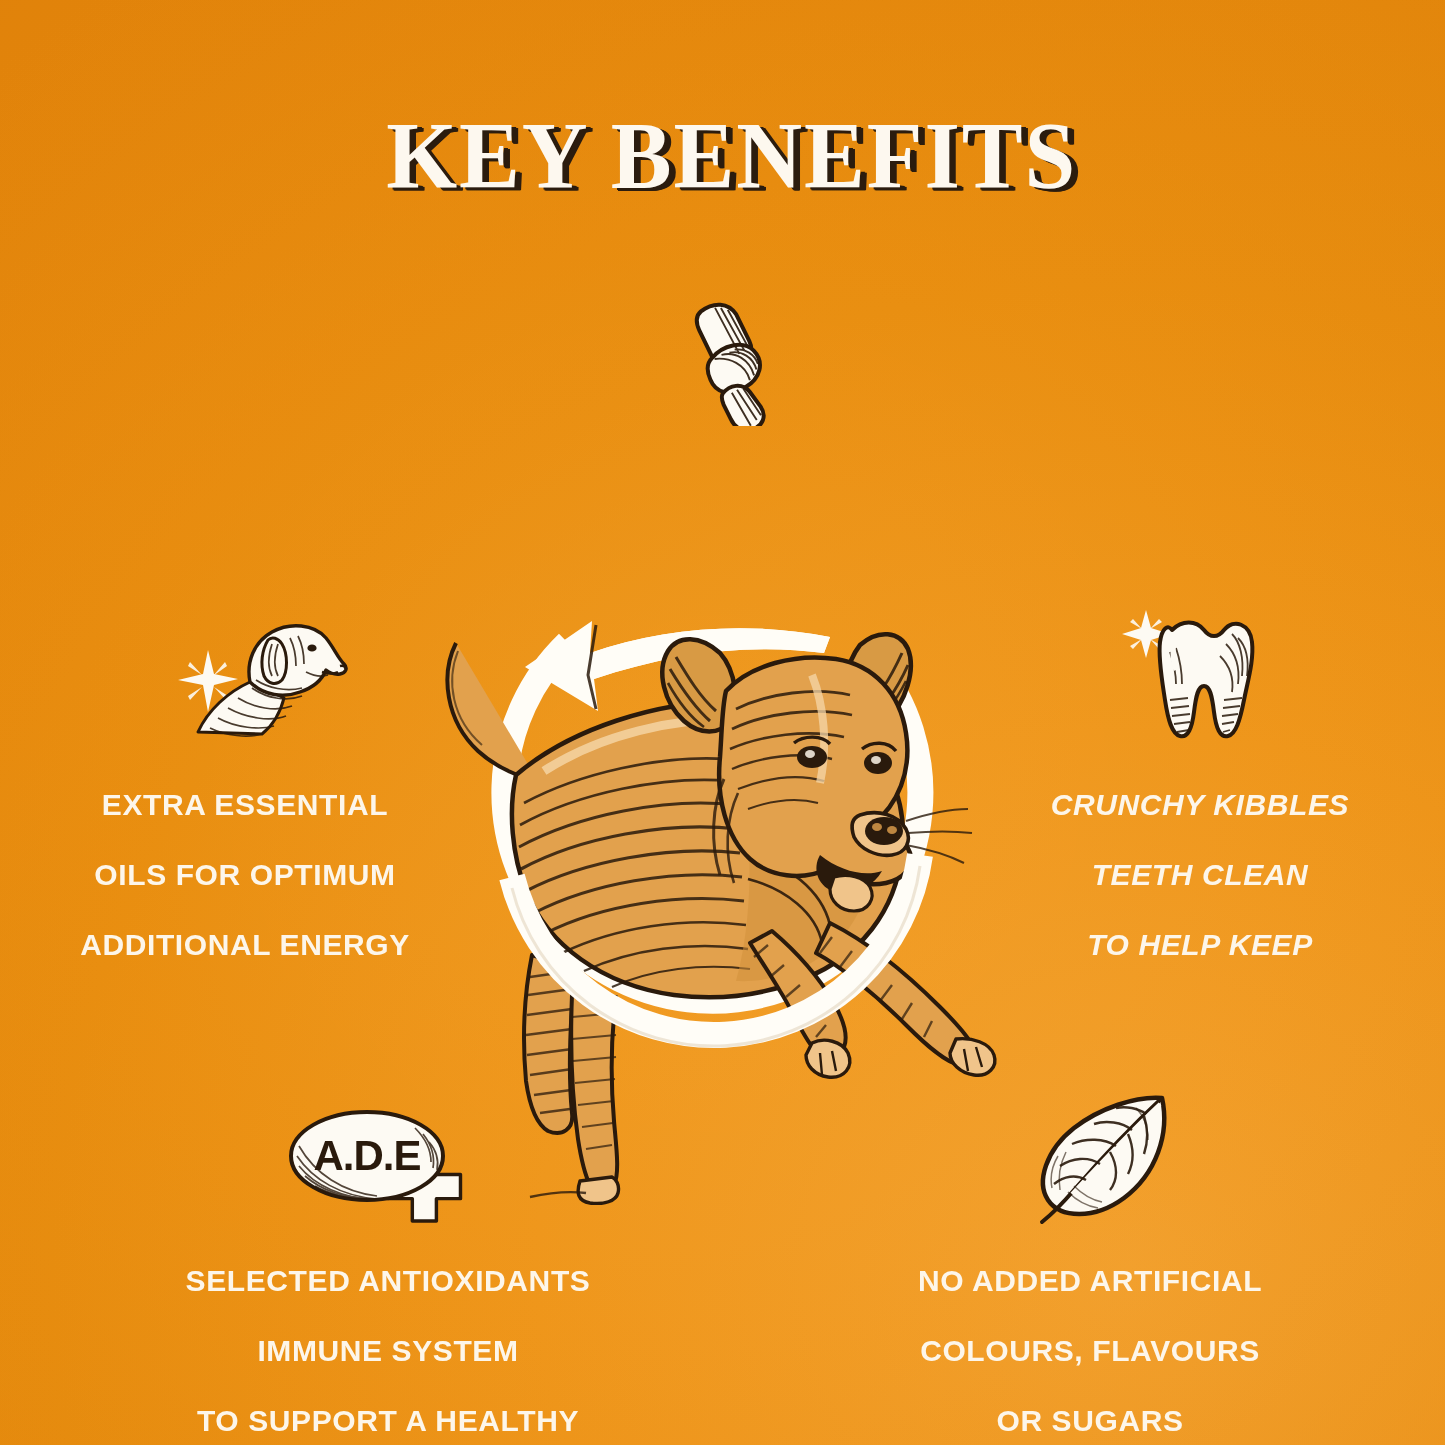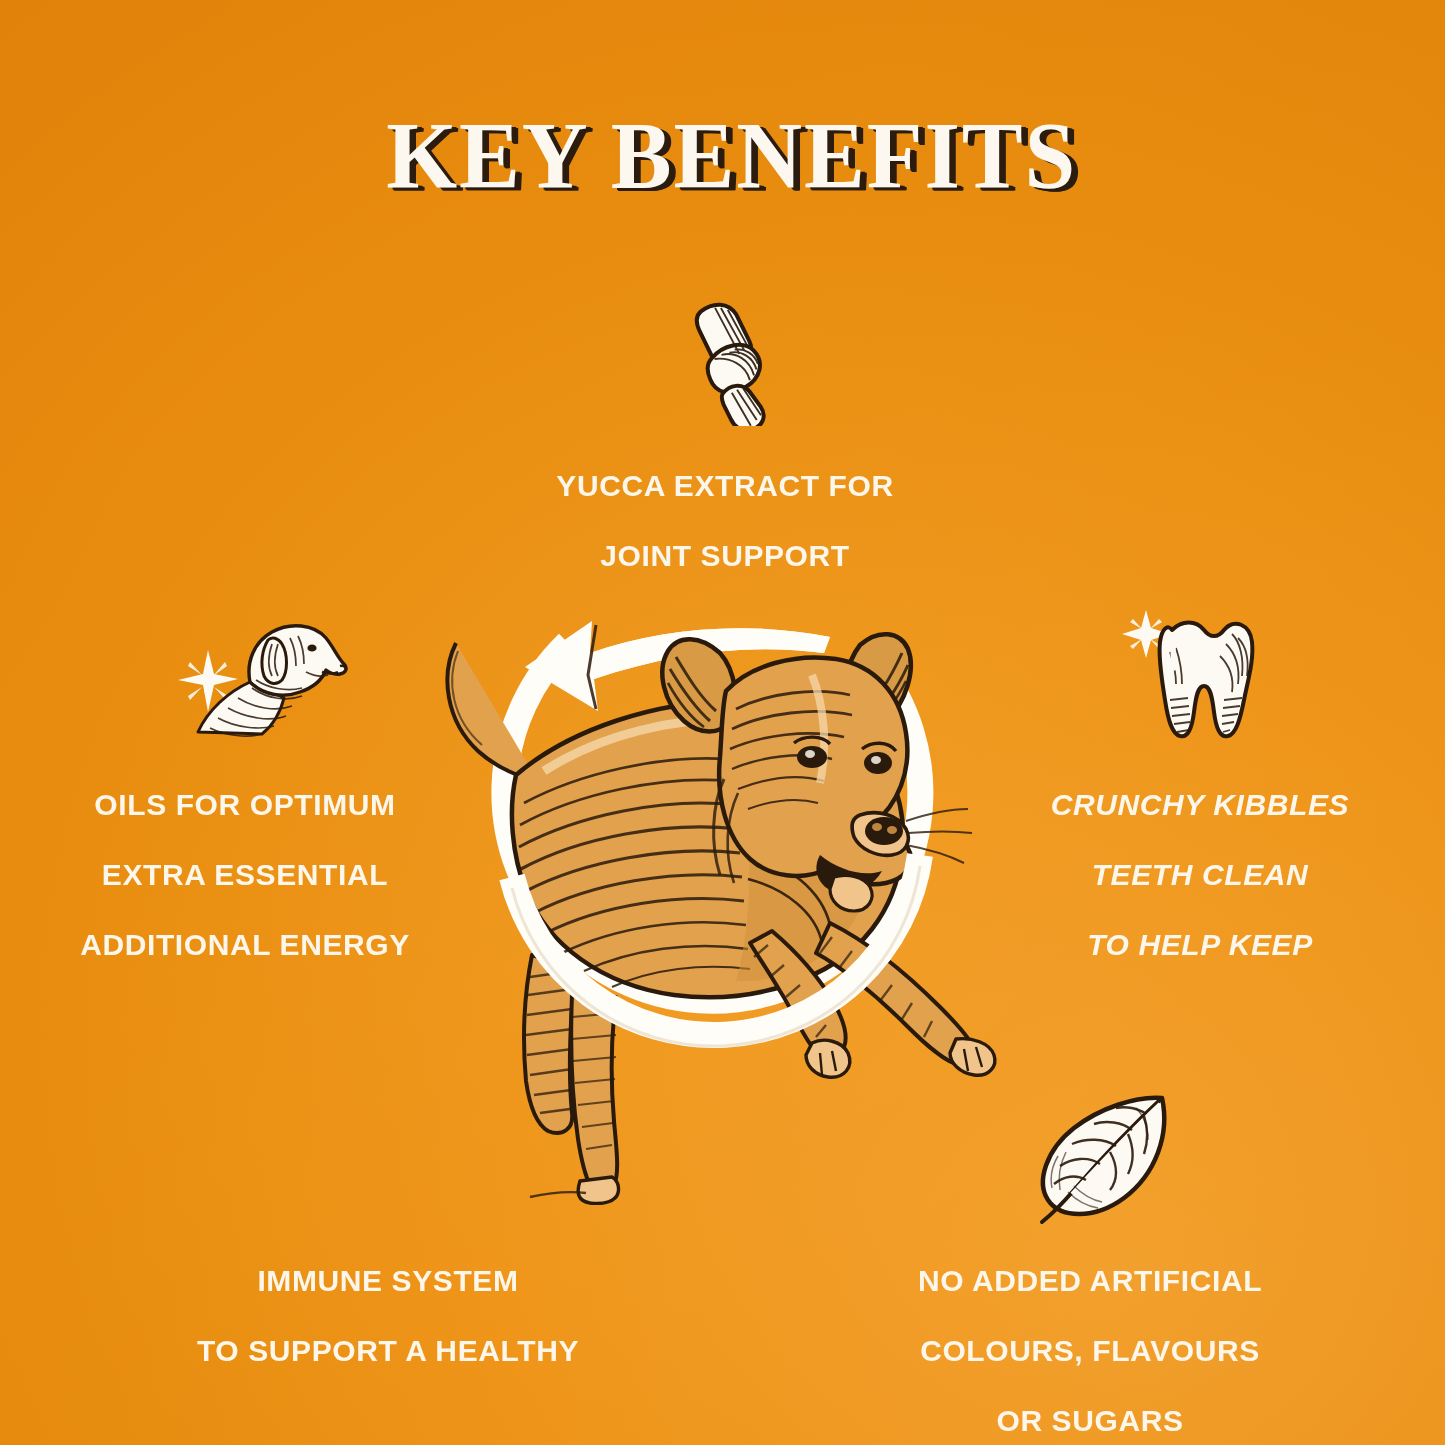--- a/index.html
+++ b/index.html
@@ -379,20 +379,44 @@
         <path d="M 50 92 L 68 90 M 51 100 L 69 98 M 52 108 L 70 106
                  M 54 116 L 70 114 M 57 124 L 69 122"></path>
         <path d="M 56 40 C 60 52 62 64 62 76"></path>
         <path d="M 50 44 C 54 56 56 66 56 76"></path>
       </g>
 
       <path d="M 56 28 C 52 38 52 52 56 62" fill="none" stroke="#fdfaf3" stroke-width="5"></path>
     </svg>
   </div>
 
+  <div class="icon" id="icon-ade">
+    <svg viewBox="0 0 185 130" xmlns="http://www.w3.org/2000/svg">
+
+      <path d="M 112 74 L 140 74 L 140 48 L 168 48 L 168 74 L 196 74 L 196 102
+               L 168 102 L 168 128 L 140 128 L 140 102 L 112 102 Z" transform="translate(-12,-8) scale(.86) translate(22,22)" fill="#fdfaf3" stroke="#2a1a0c" stroke-width="4" stroke-linejoin="round"></path>
+
+      <ellipse cx="82" cy="56" rx="76" ry="44" fill="#fdfaf3" stroke="#2a1a0c" stroke-width="4"></ellipse>
+
+      <g stroke="#2a1a0c" stroke-width="1.7" fill="none" opacity=".8">
+        <path d="M 14 46 C 30 74 58 92 92 96"></path>
+        <path d="M 12 56 C 28 80 56 96 92 99"></path>
+        <path d="M 14 66 C 30 86 58 98 90 100"></path>
+        <path d="M 20 76 C 36 90 60 98 86 99"></path>
+        <path d="M 30 86 C 44 94 62 98 82 98"></path>
+        <path d="M 138 34 C 146 44 150 56 148 68"></path>
+        <path d="M 144 42 C 151 50 154 60 152 70"></path>
+        <path d="M 130 28 C 140 38 146 50 146 62"></path>
+      </g>
+
+      <text x="82" y="70" text-anchor="middle" font-family="Liberation Sans, sans-serif" font-size="42" font-weight="700" letter-spacing="-1" fill="#2a1a0c">A.D.E</text>
+
+      <text x="150" y="116" text-anchor="middle" font-size="0" fill="none">+</text>
+    </svg>
+  </div>
 
   <div class="icon" id="icon-leaf">
     <svg viewBox="0 0 155 140" xmlns="http://www.w3.org/2000/svg">
 
       <path d="M 134 8
                C 142 44 128 84 96 108
                C 66 130 32 128 20 110
                C 8 92 18 60 46 38
                C 72 18 108 6 134 8 Z" fill="#fdfaf3" stroke="#2a1a0c" stroke-width="4.5" stroke-linejoin="round"></path>
 
@@ -413,38 +437,35 @@
       <g stroke="#2a1a0c" stroke-width="1.5" fill="none" opacity=".6">
         <path d="M 30 66 C 24 76 22 88 24 98"></path>
         <path d="M 38 62 C 32 74 30 88 32 100"></path>
         <path d="M 46 96 C 54 104 64 110 74 112"></path>
         <path d="M 40 102 C 48 110 58 116 70 118"></path>
         <path d="M 108 18 C 116 26 120 38 120 50"></path>
       </g>
     </svg>
   </div>
 
-  <div class="label" id="label-yucca">
-    <span class="ln">YUCCA EXTRACT FOR</span>
-    <span class="ln">JOINT SUPPORT</span>
-  </div>
 
   <div class="label" id="label-coat">
+    <span class="ln">EXTRA ESSENTIAL</span>
     <span class="ln">OILS FOR OPTIMUM</span>
-    <span class="ln">EXTRA ESSENTIAL</span>
     <span class="ln">ADDITIONAL ENERGY</span>
   </div>
 
   <div class="label" id="label-kibble">
     <span class="ln">CRUNCHY KIBBLES</span>
     <span class="ln">TEETH CLEAN</span>
     <span class="ln">TO HELP KEEP</span>
   </div>
 
   <div class="label" id="label-antiox">
+    <span class="ln">SELECTED ANTIOXIDANTS</span>
     <span class="ln">IMMUNE SYSTEM</span>
     <span class="ln">TO SUPPORT A HEALTHY</span>
   </div>
 
   <div class="label" id="label-natural">
     <span class="ln">NO ADDED ARTIFICIAL</span>
     <span class="ln">COLOURS, FLAVOURS</span>
     <span class="ln">OR SUGARS</span>
   </div>
 

